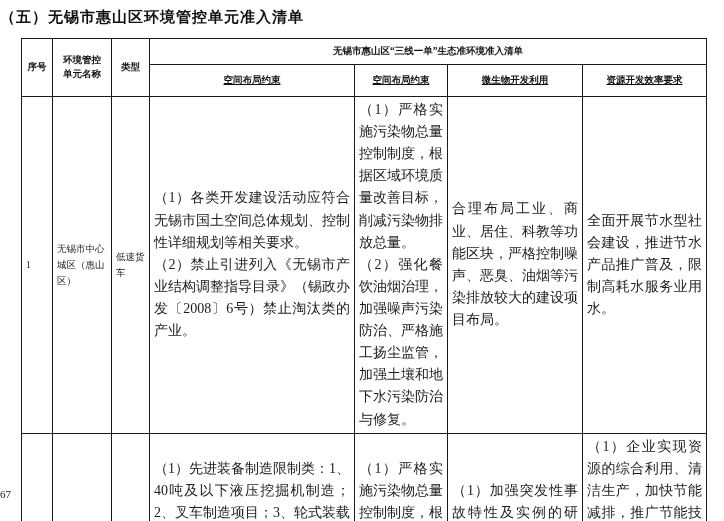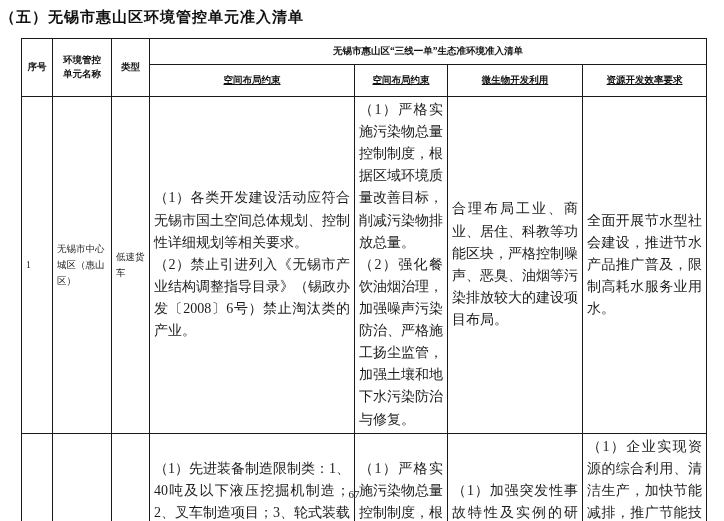--- a/index.html
+++ b/index.html
@@ -71,21 +71,21 @@
     line-height: 1.7;
     color: #1c1c1c;
   }
   tr.row-1 > td { height: 191px; }
   tr.row-2 > td { height: 200px; }
   .page-number {
     position: absolute;
     left: 0;
     right: 16px;
     top: 488px;
-    text-align: center;
+    text-align: left;
     font-size: 11px;
     color: #222;
   }
 </style>
 </head>
 <body>
 
 <div class="page">
 
   <h1 class="doc-title">（五）无锡市惠山区环境管控单元准入清单</h1>

